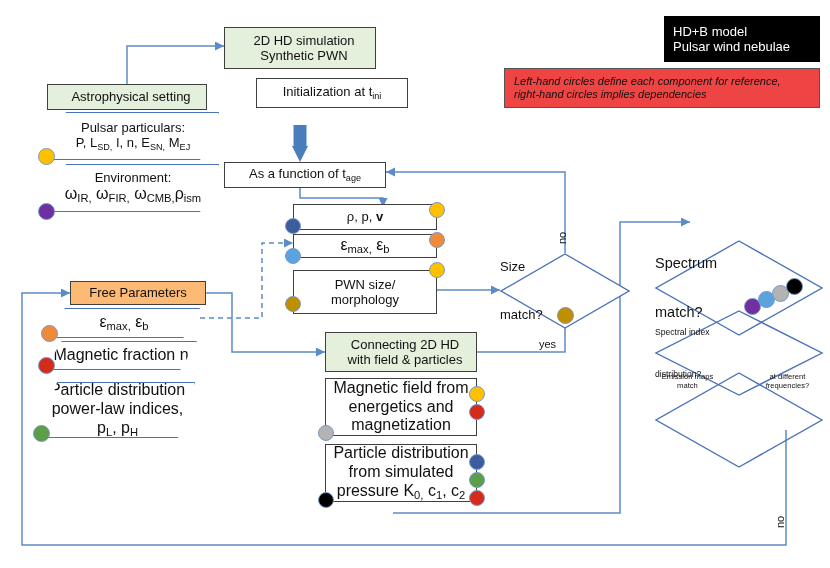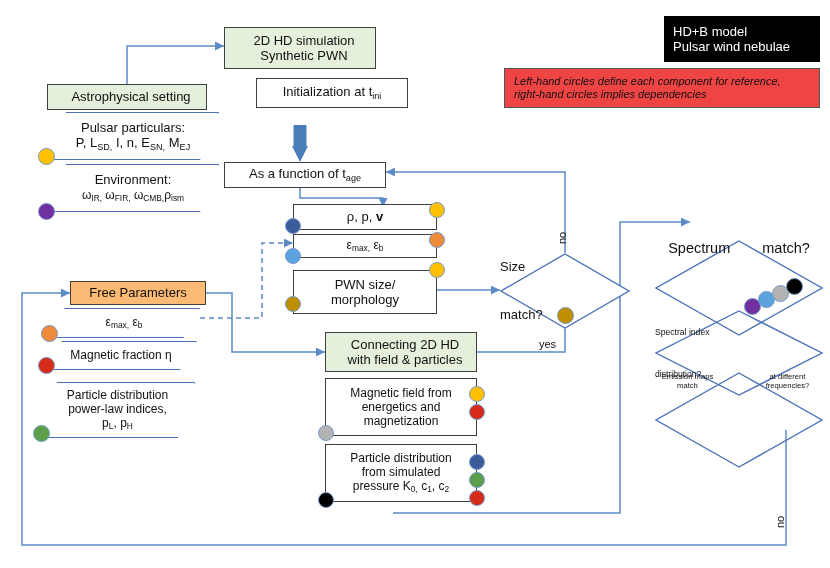--- a/index.html
+++ b/index.html
@@ -27,21 +27,21 @@
   .dia svg{position:absolute;left:0;top:0;overflow:visible;}
   .dia .lbl{position:absolute;left:0;top:0;width:100%;height:100%;
             display:flex;align-items:flex-start;justify-content:center;
             text-align:center;line-height:1.2;gap:32px;}
 
   .dot{position:absolute;border-radius:50%;border:1.1px solid #7799cc;box-sizing:border-box;}
 
   .vlabel{position:absolute;transform:rotate(-90deg);transform-origin:center center;}
   .flabel{position:absolute;}
 
-  .f15{font-size:14.5px}.f13{font-size:13px}.f12{font-size:12px}
+  .f15{font-size:14.5px}.f13{font-size:13px}.f12{font-size:16px}
   .f11{font-size:11px}.f9{font-size:8.6px}.f8{font-size:7.6px}
   sub{font-size:0.7em;vertical-align:-0.28em;}
   .bold{font-weight:bold;}
 </style>
 </head>
 <body>
 
 <div id="stage">
 
   <svg id="wires">
@@ -164,21 +164,21 @@
     <div class="lbl f13" style="flex-direction:column;">
       <div>Size</div>
       <div>match?</div>
     </div>
   </div>
 
   <div class="dia" style="left:655px;top:240px;width:168px;height:96px;">
     <svg width="168" height="96" viewBox="0 0 168 96">
       <polygon points="84,1 167,48 84,95 1,48" fill="#ffffff" stroke="#4a72b8" stroke-width="1.4"></polygon>
     </svg>
-    <div class="lbl f15" style="flex-direction:row;">
+    <div class="lbl f15" style="flex-direction:column;">
       <div>Spectrum</div>
       <div>match?</div>
     </div>
   </div>
 
   <div class="dia" style="left:655px;top:310px;width:168px;height:86px;">
     <svg width="168" height="86" viewBox="0 0 168 86">
       <polygon points="84,1 167,43 84,85 1,43" fill="none" stroke="#4a72b8" stroke-width="1.4"></polygon>
     </svg>
     <div class="lbl f9" style="flex-direction:column;">

